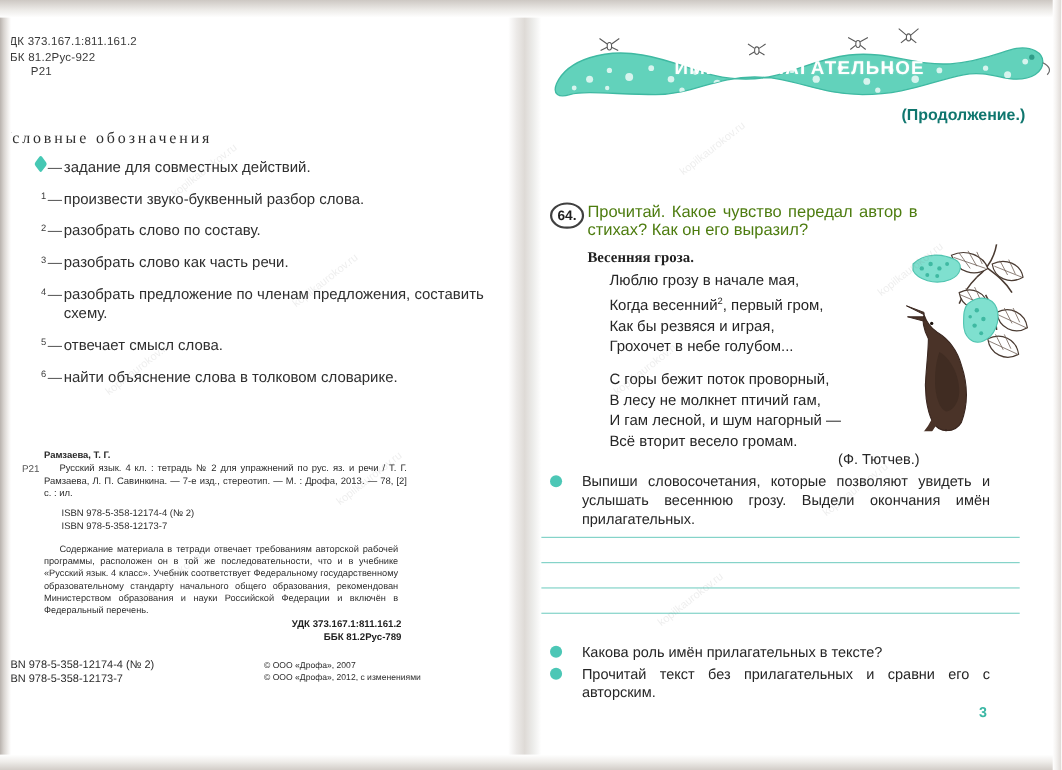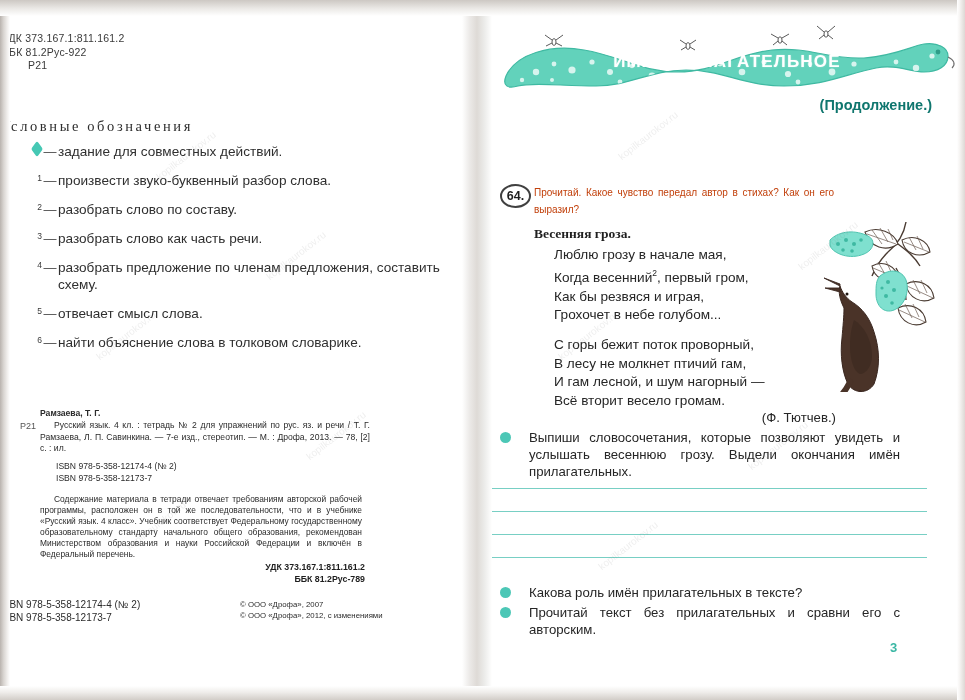--- a/index.html
+++ b/index.html
@@ -142,21 +142,21 @@
   .ex-num {
     position: absolute; left: 8px; top: 184px;
     width: 27px; height: 20px; border-radius: 50%;
     border: 2px solid #404040;
     font-size: 12.5px; font-weight: bold; color: #1e1e1e;
     display: flex; align-items: center; justify-content: center;
     font-family: "Liberation Sans", sans-serif;
   }
   .ex-text {
     position: absolute; left: 42px; top: 184px; width: 300px;
-    font-size: 10px; color: #c2410c; line-height: 17px;
+    font-size: 15px; color: #4d7c0f; line-height: 17px;
     font-family: "Liberation Sans", sans-serif;
     text-align: justify;
   }
   .poem-title {
     position: absolute; left: 42px; top: 226px; width: 300px; text-align: left;
     font-size: 13.5px; font-weight: bold; color: #1f1f1f;
     font-family: Liberation Serif, serif;
   }
   .stanza {
     position: absolute; left: 14px; width: 330px;

